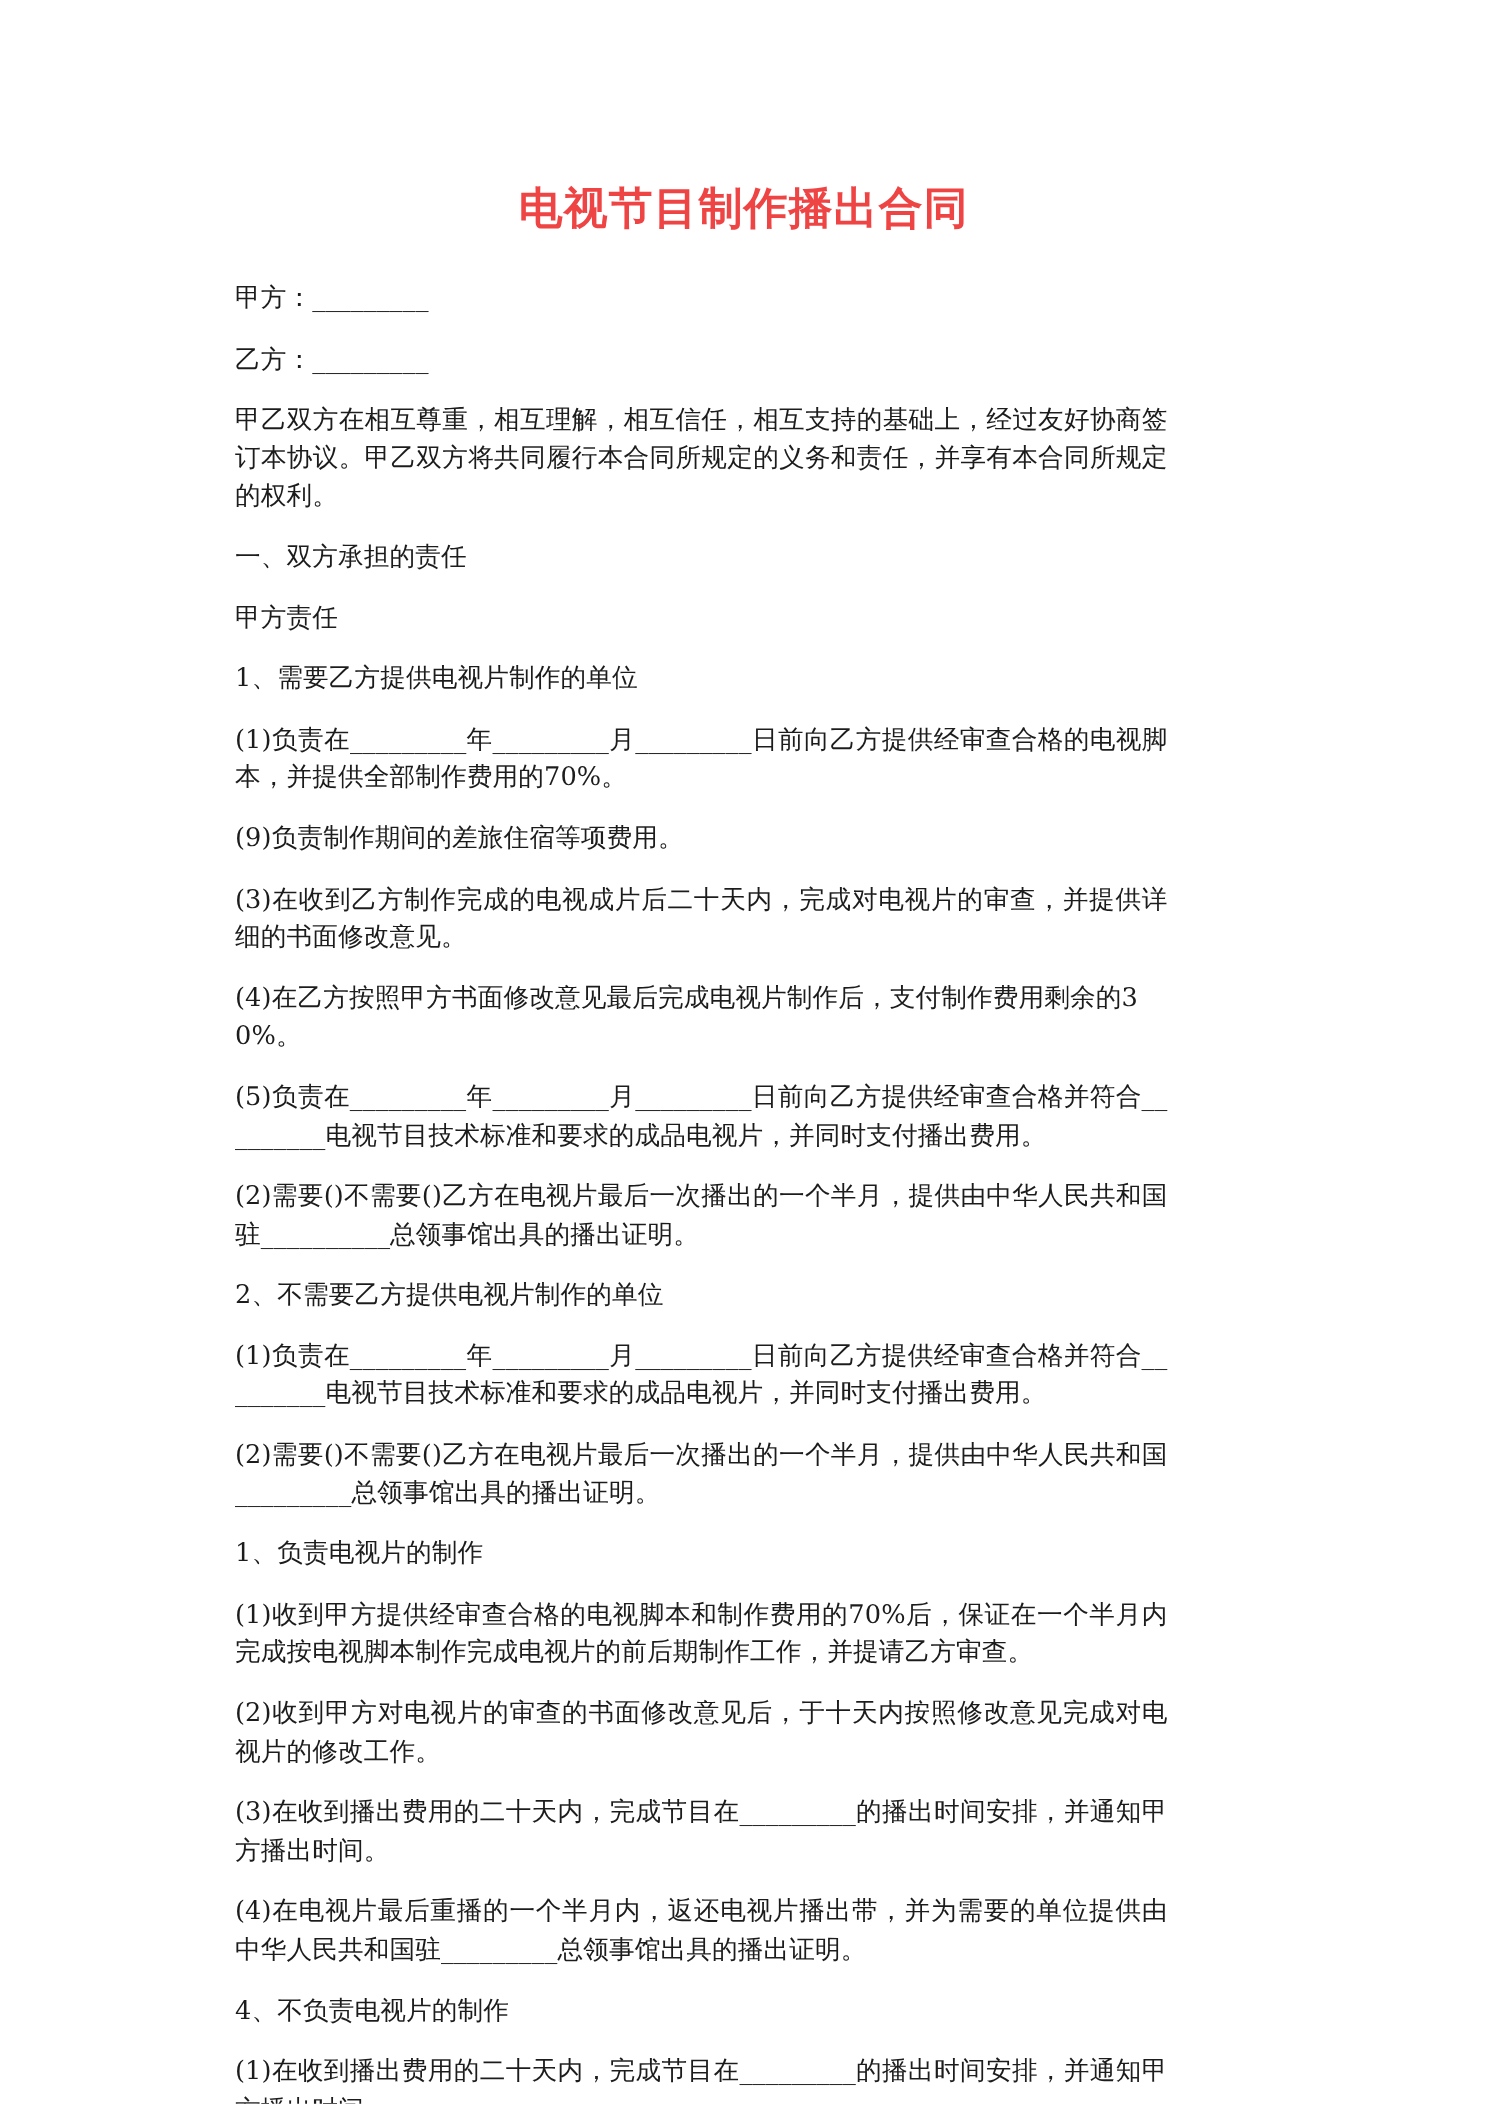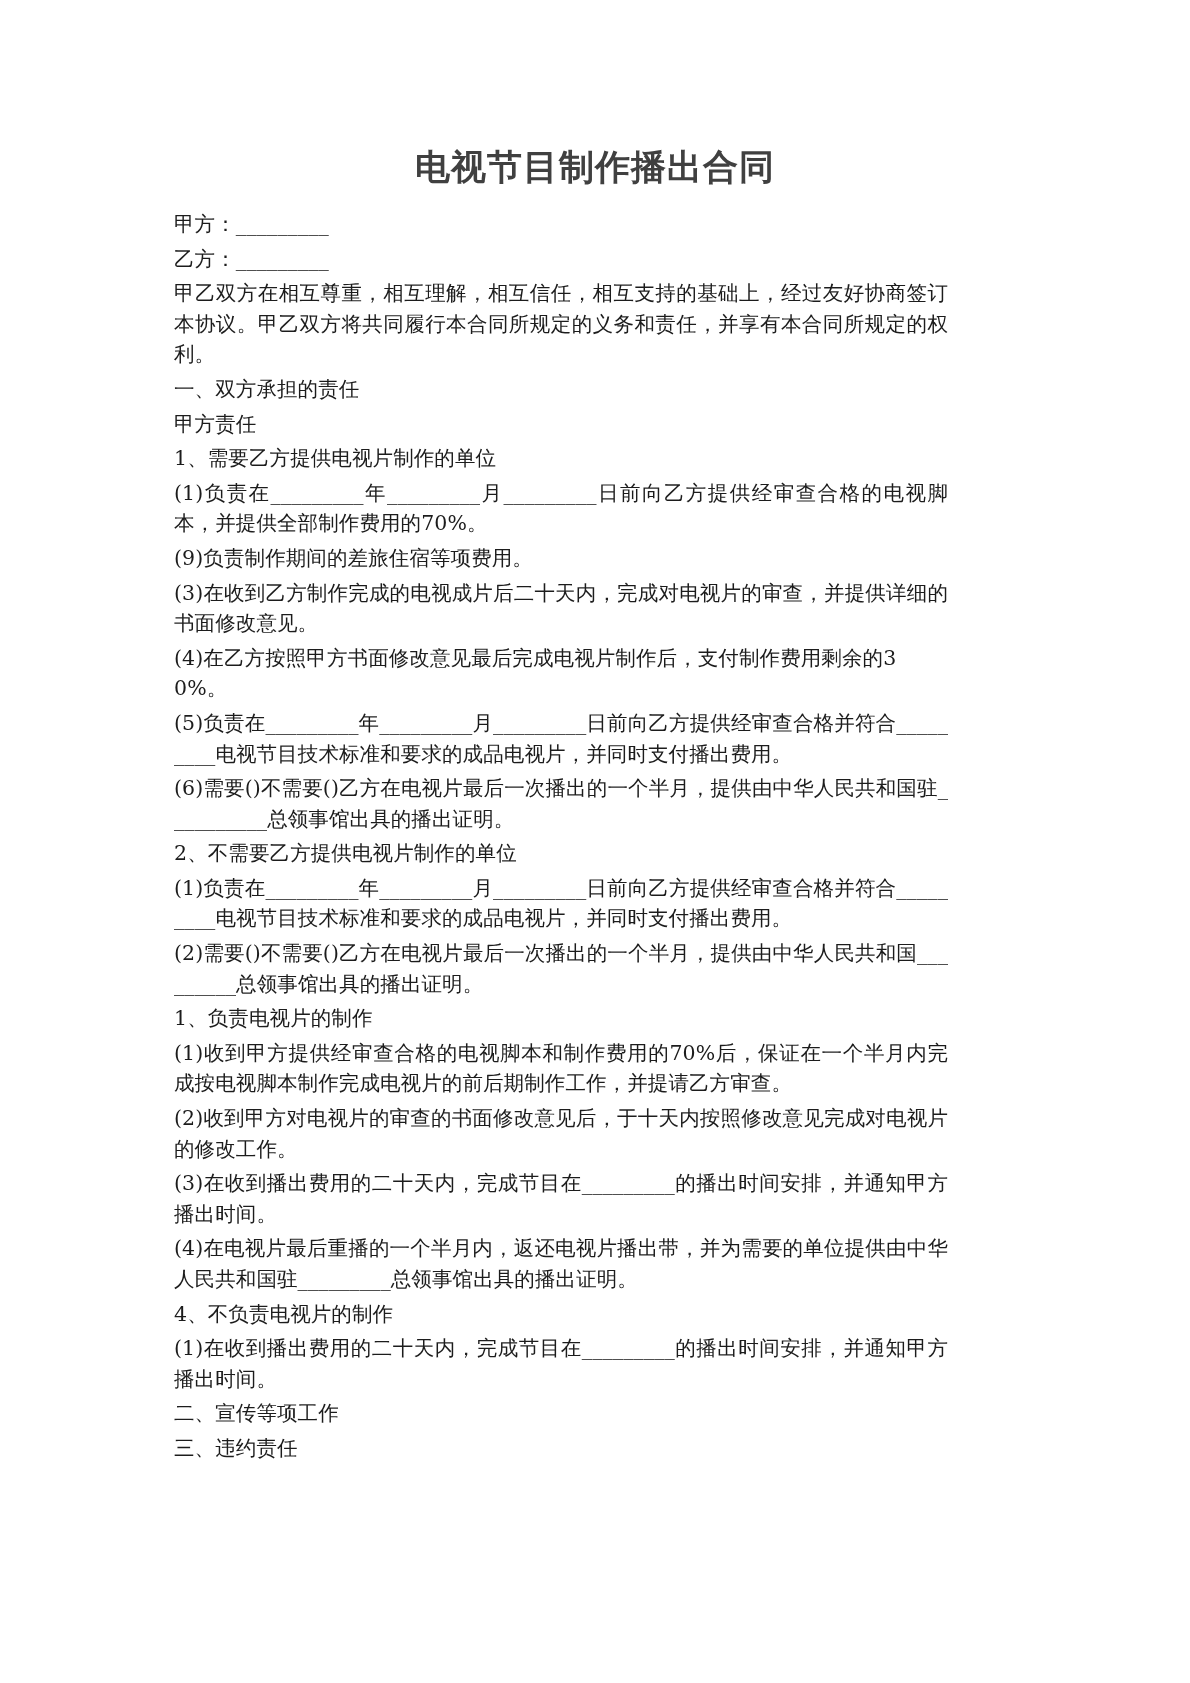--- a/index.html
+++ b/index.html
@@ -25,36 +25,36 @@
   .doc-title {
     position: absolute;
     top: 146px;
     left: 0;
     width: 1190px;
     text-align: center;
     font-family: "DejaVu Sans", "Liberation Sans", sans-serif;
     font-weight: bold;
     font-size: 35px;
     letter-spacing: 1px;
-    color: #404040;
+    color: #ef4444;
     line-height: 1.2;
   }
   .body-block {
     position: absolute;
     top: 205px;
     left: 170px;
     width: 782px;
   }
   .para {
     font-size: 20.5px;
     line-height: 30.6px;
     text-align: justify;
     text-justify: inter-ideograph;
     letter-spacing: 0.1px;
-    margin: 4px;
+    margin: 18px;
     word-break: break-all;
     color: #1c1c1c;
   }
   .para.fill-line {
     text-align: left;
   }
 </style>
 </head>
 <body>
 
@@ -67,21 +67,21 @@
     <p class="para fill-line">乙方：_________</p>
     <p class="para">甲乙双方在相互尊重，相互理解，相互信任，相互支持的基础上，经过友好协商签订本协议。甲乙双方将共同履行本合同所规定的义务和责任，并享有本合同所规定的权利。</p>
     <p class="para fill-line">一、双方承担的责任</p>
     <p class="para fill-line">甲方责任</p>
     <p class="para fill-line">1、需要乙方提供电视片制作的单位</p>
     <p class="para">(1)负责在_________年_________月_________日前向乙方提供经审查合格的电视脚本，并提供全部制作费用的70%。</p>
     <p class="para fill-line">(9)负责制作期间的差旅住宿等项费用。</p>
     <p class="para">(3)在收到乙方制作完成的电视成片后二十天内，完成对电视片的审查，并提供详细的书面修改意见。</p>
     <p class="para fill-line">(4)在乙方按照甲方书面修改意见最后完成电视片制作后，支付制作费用剩余的30%。</p>
     <p class="para">(5)负责在_________年_________月_________日前向乙方提供经审查合格并符合_________电视节目技术标准和要求的成品电视片，并同时支付播出费用。</p>
-    <p class="para">(6)需要()不需要()乙方在电视片最后一次播出的一个半月，提供由中华人民共和国驻__________总领事馆出具的播出证明。</p>
+    <p class="para">(2)需要()不需要()乙方在电视片最后一次播出的一个半月，提供由中华人民共和国驻__________总领事馆出具的播出证明。</p>
     <p class="para fill-line">2、不需要乙方提供电视片制作的单位</p>
     <p class="para">(1)负责在_________年_________月_________日前向乙方提供经审查合格并符合_________电视节目技术标准和要求的成品电视片，并同时支付播出费用。</p>
     <p class="para">(2)需要()不需要()乙方在电视片最后一次播出的一个半月，提供由中华人民共和国_________总领事馆出具的播出证明。</p>
     <p class="para fill-line">1、负责电视片的制作</p>
     <p class="para">(1)收到甲方提供经审查合格的电视脚本和制作费用的70%后，保证在一个半月内完成按电视脚本制作完成电视片的前后期制作工作，并提请乙方审查。</p>
     <p class="para">(2)收到甲方对电视片的审查的书面修改意见后，于十天内按照修改意见完成对电视片的修改工作。</p>
     <p class="para">(3)在收到播出费用的二十天内，完成节目在_________的播出时间安排，并通知甲方播出时间。</p>
     <p class="para">(4)在电视片最后重播的一个半月内，返还电视片播出带，并为需要的单位提供由中华人民共和国驻_________总领事馆出具的播出证明。</p>
     <p class="para fill-line">4、不负责电视片的制作</p>
     <p class="para">(1)在收到播出费用的二十天内，完成节目在_________的播出时间安排，并通知甲方播出时间。</p>

